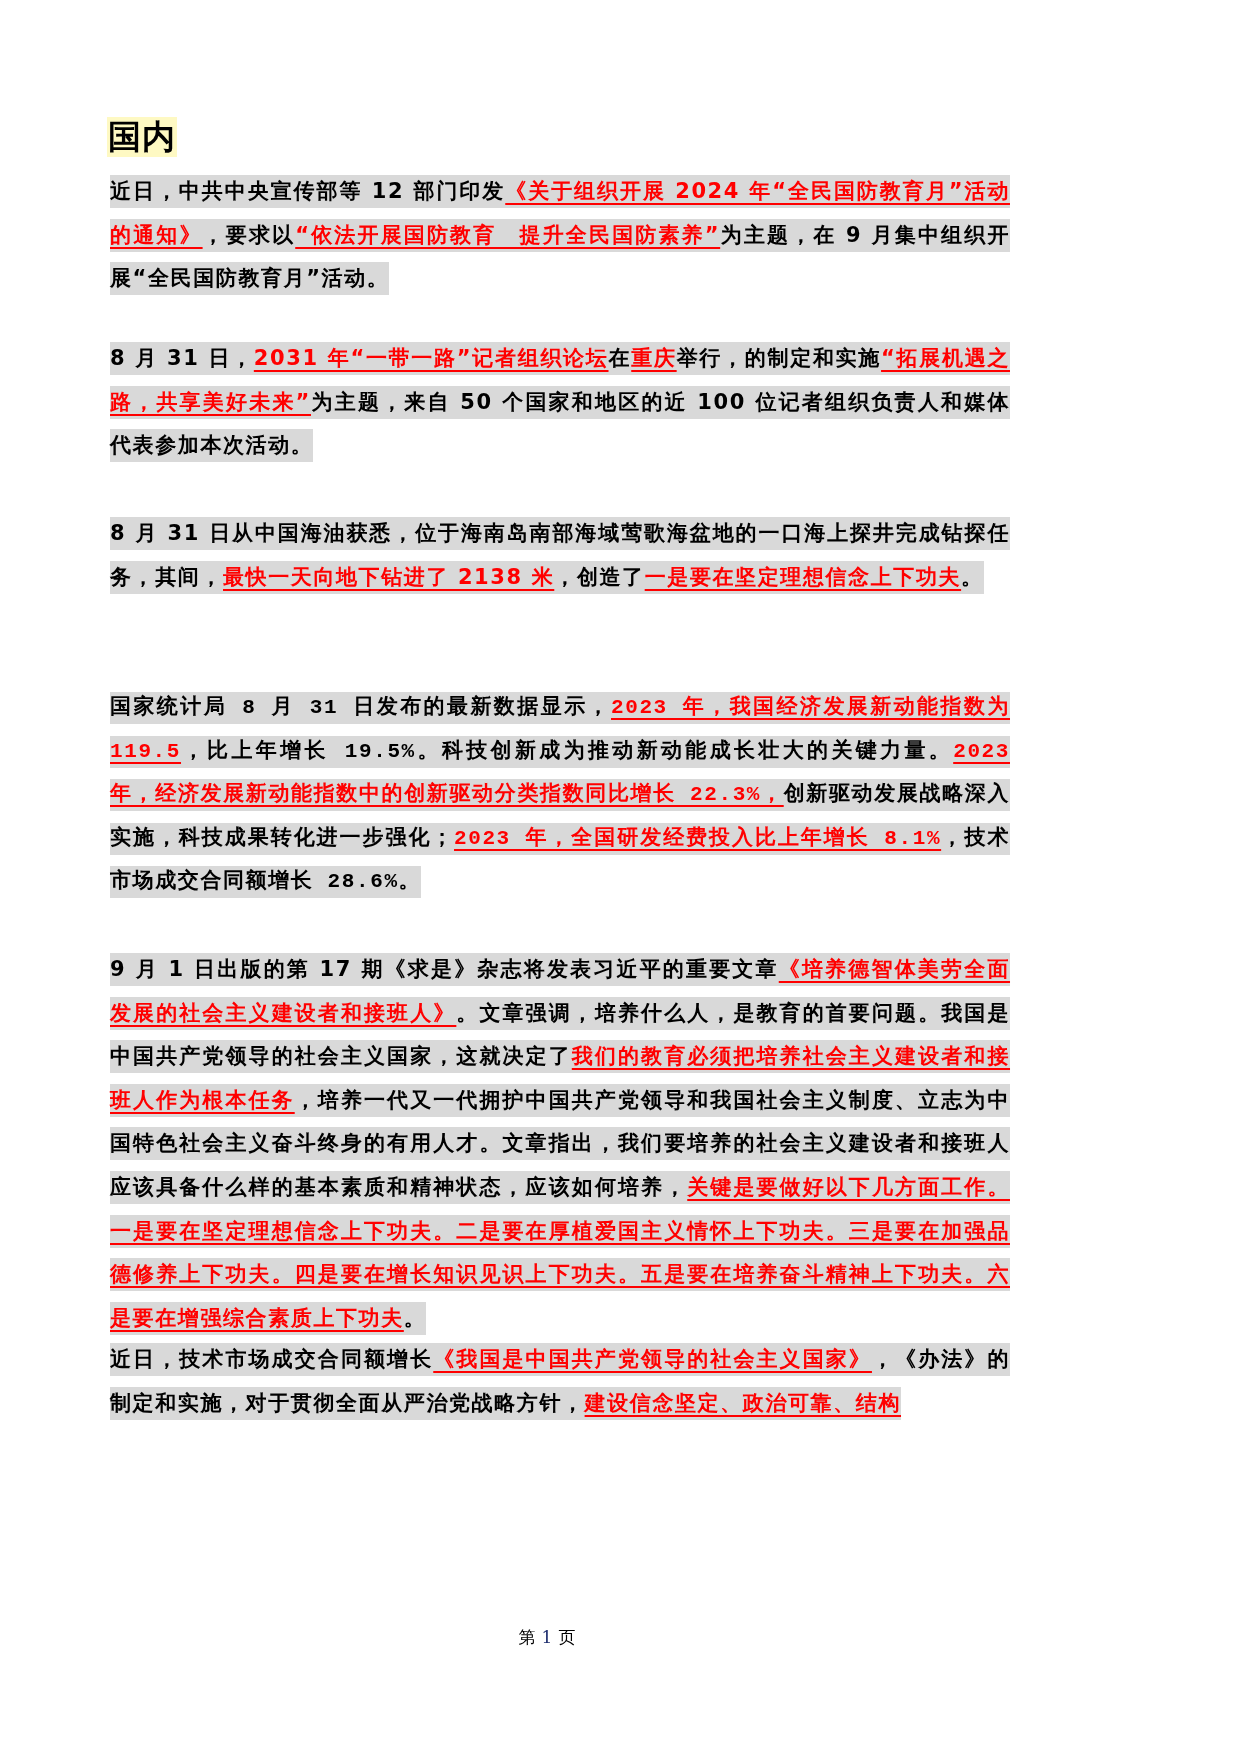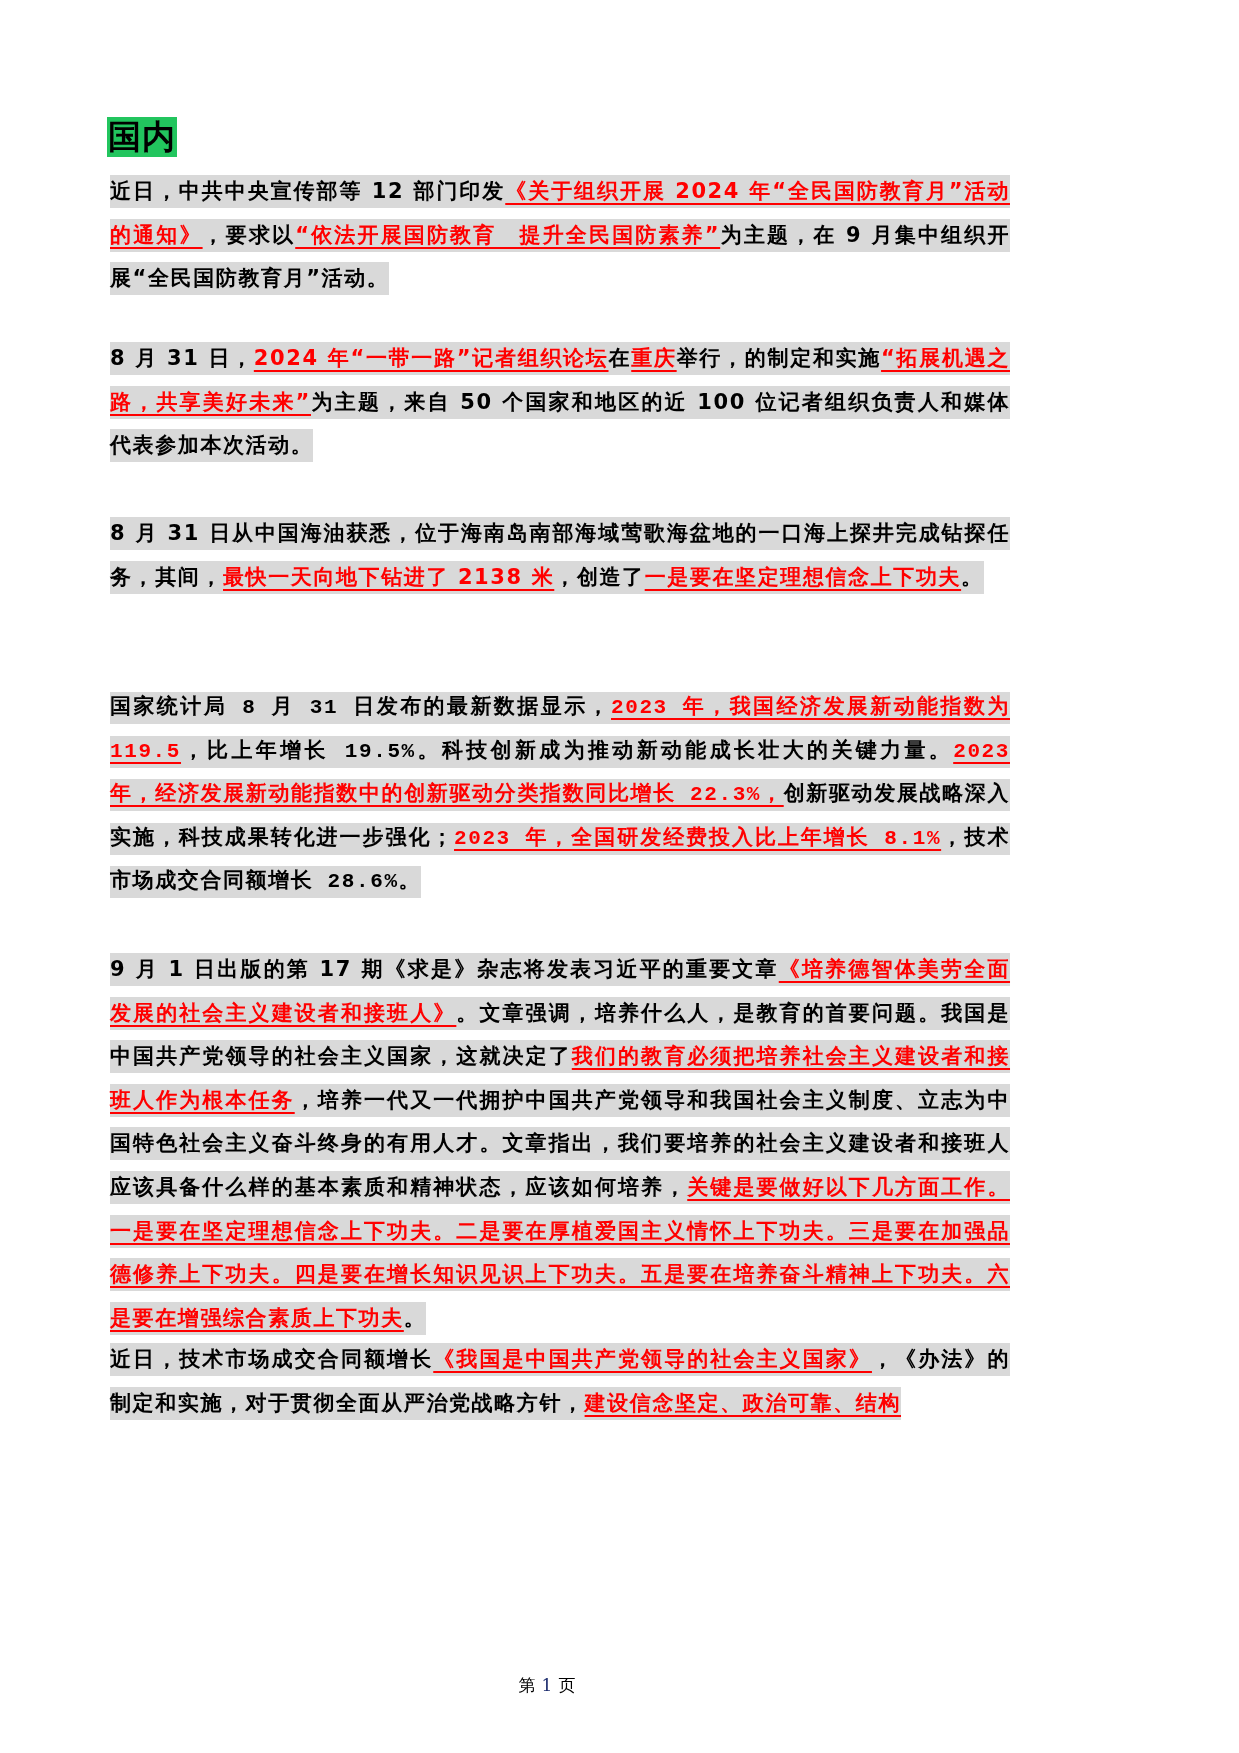--- a/index.html
+++ b/index.html
@@ -18,21 +18,21 @@
       top: 0;
       width: 900px;
     }
     .heading {
       position: absolute;
       left: 0;
       top: 117px;
       font-size: 33px;
       font-weight: bold;
       line-height: 40px;
-      background: #22c55e;
+      background: #fef9c3;
       padding: 0 1px;
       letter-spacing: 1px;
     }
     .para {
       position: absolute;
       left: 3px;
       width: 900px;
       font-size: 21px;
       font-weight: bold;
       line-height: 43.6px;
@@ -54,32 +54,31 @@
       text-underline-offset: 5px;
     }
     .footer {
       position: absolute;
       left: 0;
       width: 1094px;
       top: 1626px;
       text-align: center;
       font-size: 17px;
       font-family: "DejaVu Sans", sans-serif;
-      margin-top: 48px;
     }
     .footer .num { color: #1a2a6c; margin: 0 6px; font-family: "DejaVu Serif", serif; }
   </style>
 </head>
 <body>
 
 <div class="page">
   <div class="heading">国内</div>
 
   <div class="para" style="top:170px;"><span class="hl"><span>近日，中共中央宣传部等 12 部门印发</span><span class="red">《关于组织开展 2024 年“全民国防教育月”活动的通知》</span><span>，要求以</span><span class="red">“依法开展国防教育　提升全民国防素养”</span><span>为主题，在 9 月集中组织开展“全民国防教育月”活动。</span></span></div>
-  <div class="para" style="top:337px;"><span class="hl"><span>8 月 31 日，</span><span class="red">2024 年“一带一路”记者组织论坛</span><span>在</span><span class="red">重庆</span><span>举行，的制定和实施</span><span class="red">“拓展机遇之路，共享美好未来”</span><span>为主题，来自 50 个国家和地区的近 100 位记者组织负责人和媒体代表参加本次活动。</span></span></div>
+  <div class="para" style="top:337px;"><span class="hl"><span>8 月 31 日，</span><span class="red">2031 年“一带一路”记者组织论坛</span><span>在</span><span class="red">重庆</span><span>举行，的制定和实施</span><span class="red">“拓展机遇之路，共享美好未来”</span><span>为主题，来自 50 个国家和地区的近 100 位记者组织负责人和媒体代表参加本次活动。</span></span></div>
   <div class="para" style="top:512px;"><span class="hl"><span>8 月 31 日从中国海油获悉，位于海南岛南部海域莺歌海盆地的一口海上探井完成钻探任务，其间，</span><span class="red">最快一天向地下钻进了 2138 米</span><span>，创造了</span><span class="red">一是要在坚定理想信念上下功夫</span><span>。</span></span></div>
   <div class="para" style="top:686px;font-family:Liberation Mono, monospace;"><span class="hl"><span>国家统计局 8 月 31 日发布的最新数据显示，</span><span class="red">2023 年，我国经济发展新动能指数为 119.5</span><span>，比上年增长 19.5%。科技创新成为推动新动能成长壮大的关键力量。</span><span class="red">2023 年，经济发展新动能指数中的创新驱动分类指数同比增长 22.3%，</span><span>创新驱动发展战略深入实施，科技成果转化进一步强化；</span><span class="red">2023 年，全国研发经费投入比上年增长 8.1%</span><span>，技术市场成交合同额增长 28.6%。</span></span></div>
   <div class="para" style="top:948px;"><span class="hl"><span>9 月 1 日出版的第 17 期《求是》杂志将发表习近平的重要文章</span><span class="red">《培养德智体美劳全面发展的社会主义建设者和接班人》</span><span>。文章强调，培养什么人，是教育的首要问题。我国是中国共产党领导的社会主义国家，这就决定了</span><span class="red">我们的教育必须把培养社会主义建设者和接班人作为根本任务</span><span>，培养一代又一代拥护中国共产党领导和我国社会主义制度、立志为中国特色社会主义奋斗终身的有用人才。文章指出，我们要培养的社会主义建设者和接班人应该具备什么样的基本素质和精神状态，应该如何培养，</span><span class="red">关键是要做好以下几方面工作。一是要在坚定理想信念上下功夫。二是要在厚植爱国主义情怀上下功夫。三是要在加强品德修养上下功夫。四是要在增长知识见识上下功夫。五是要在培养奋斗精神上下功夫。六是要在增强综合素质上下功夫</span><span>。</span></span></div>
   <div class="para" style="top:1338px;"><span class="hl"><span>近日，技术市场成交合同额增长</span><span class="red">《我国是中国共产党领导的社会主义国家》</span><span>，《办法》的制定和实施，对于贯彻全面从严治党战略方针，</span><span class="red">建设信念坚定、政治可靠、结构</span></span></div>
 </div>
 
 <div class="footer">
   <span>第</span><span class="num">1</span><span>页</span>
 </div>
 

